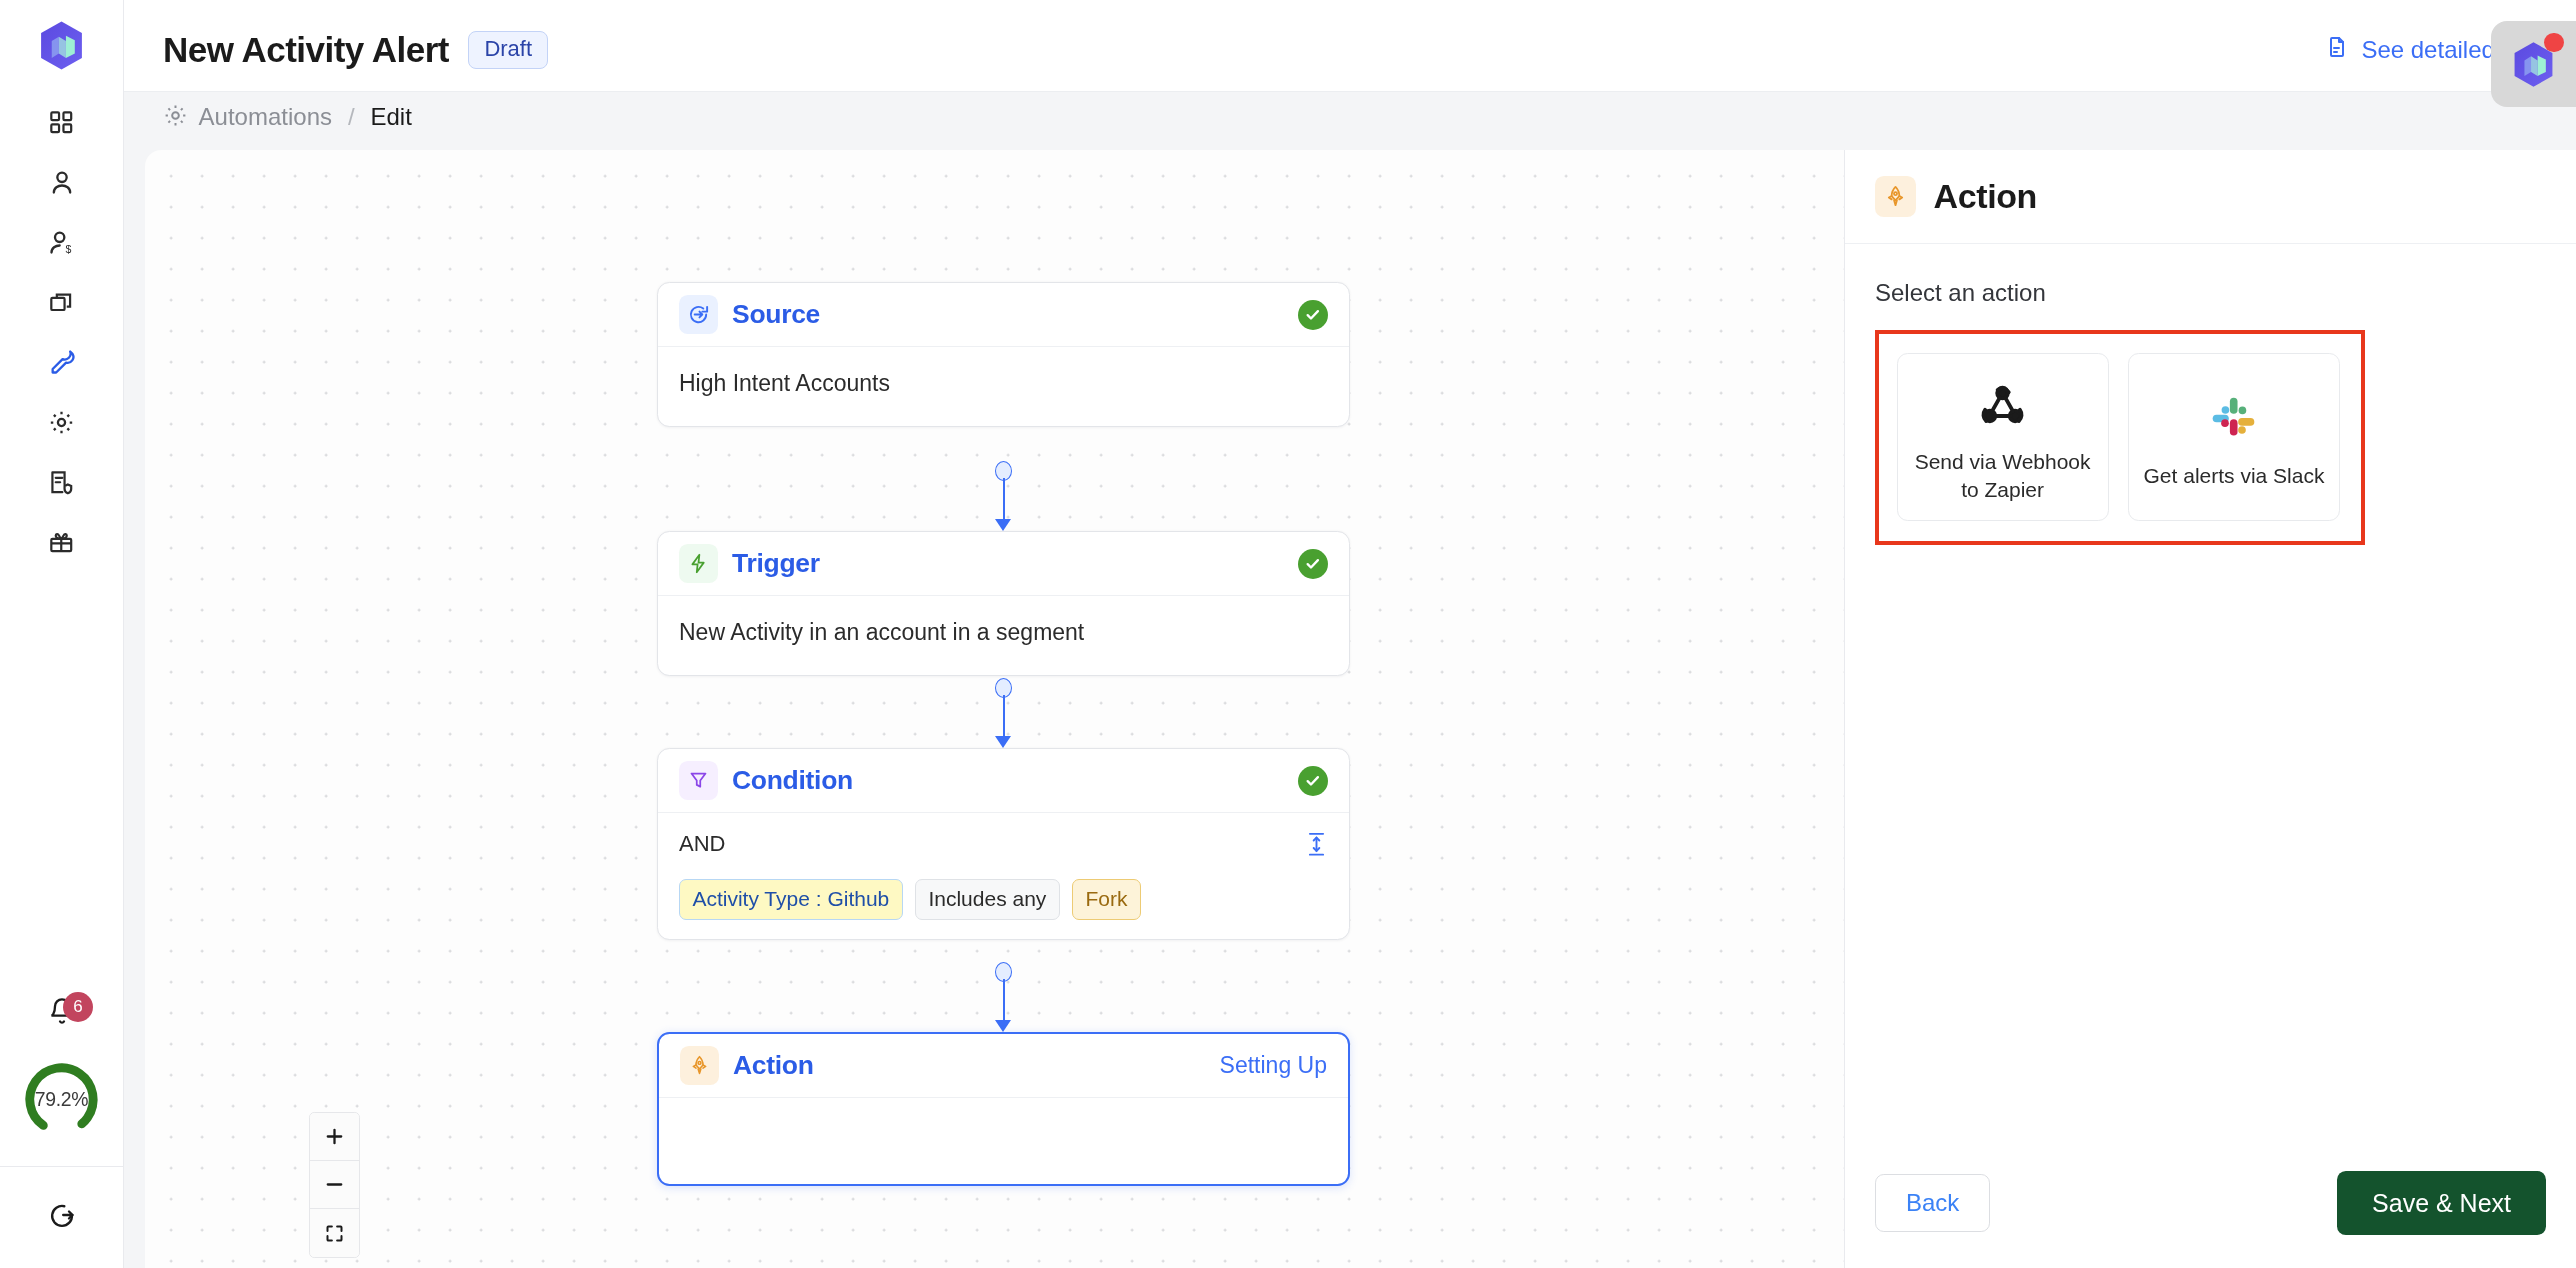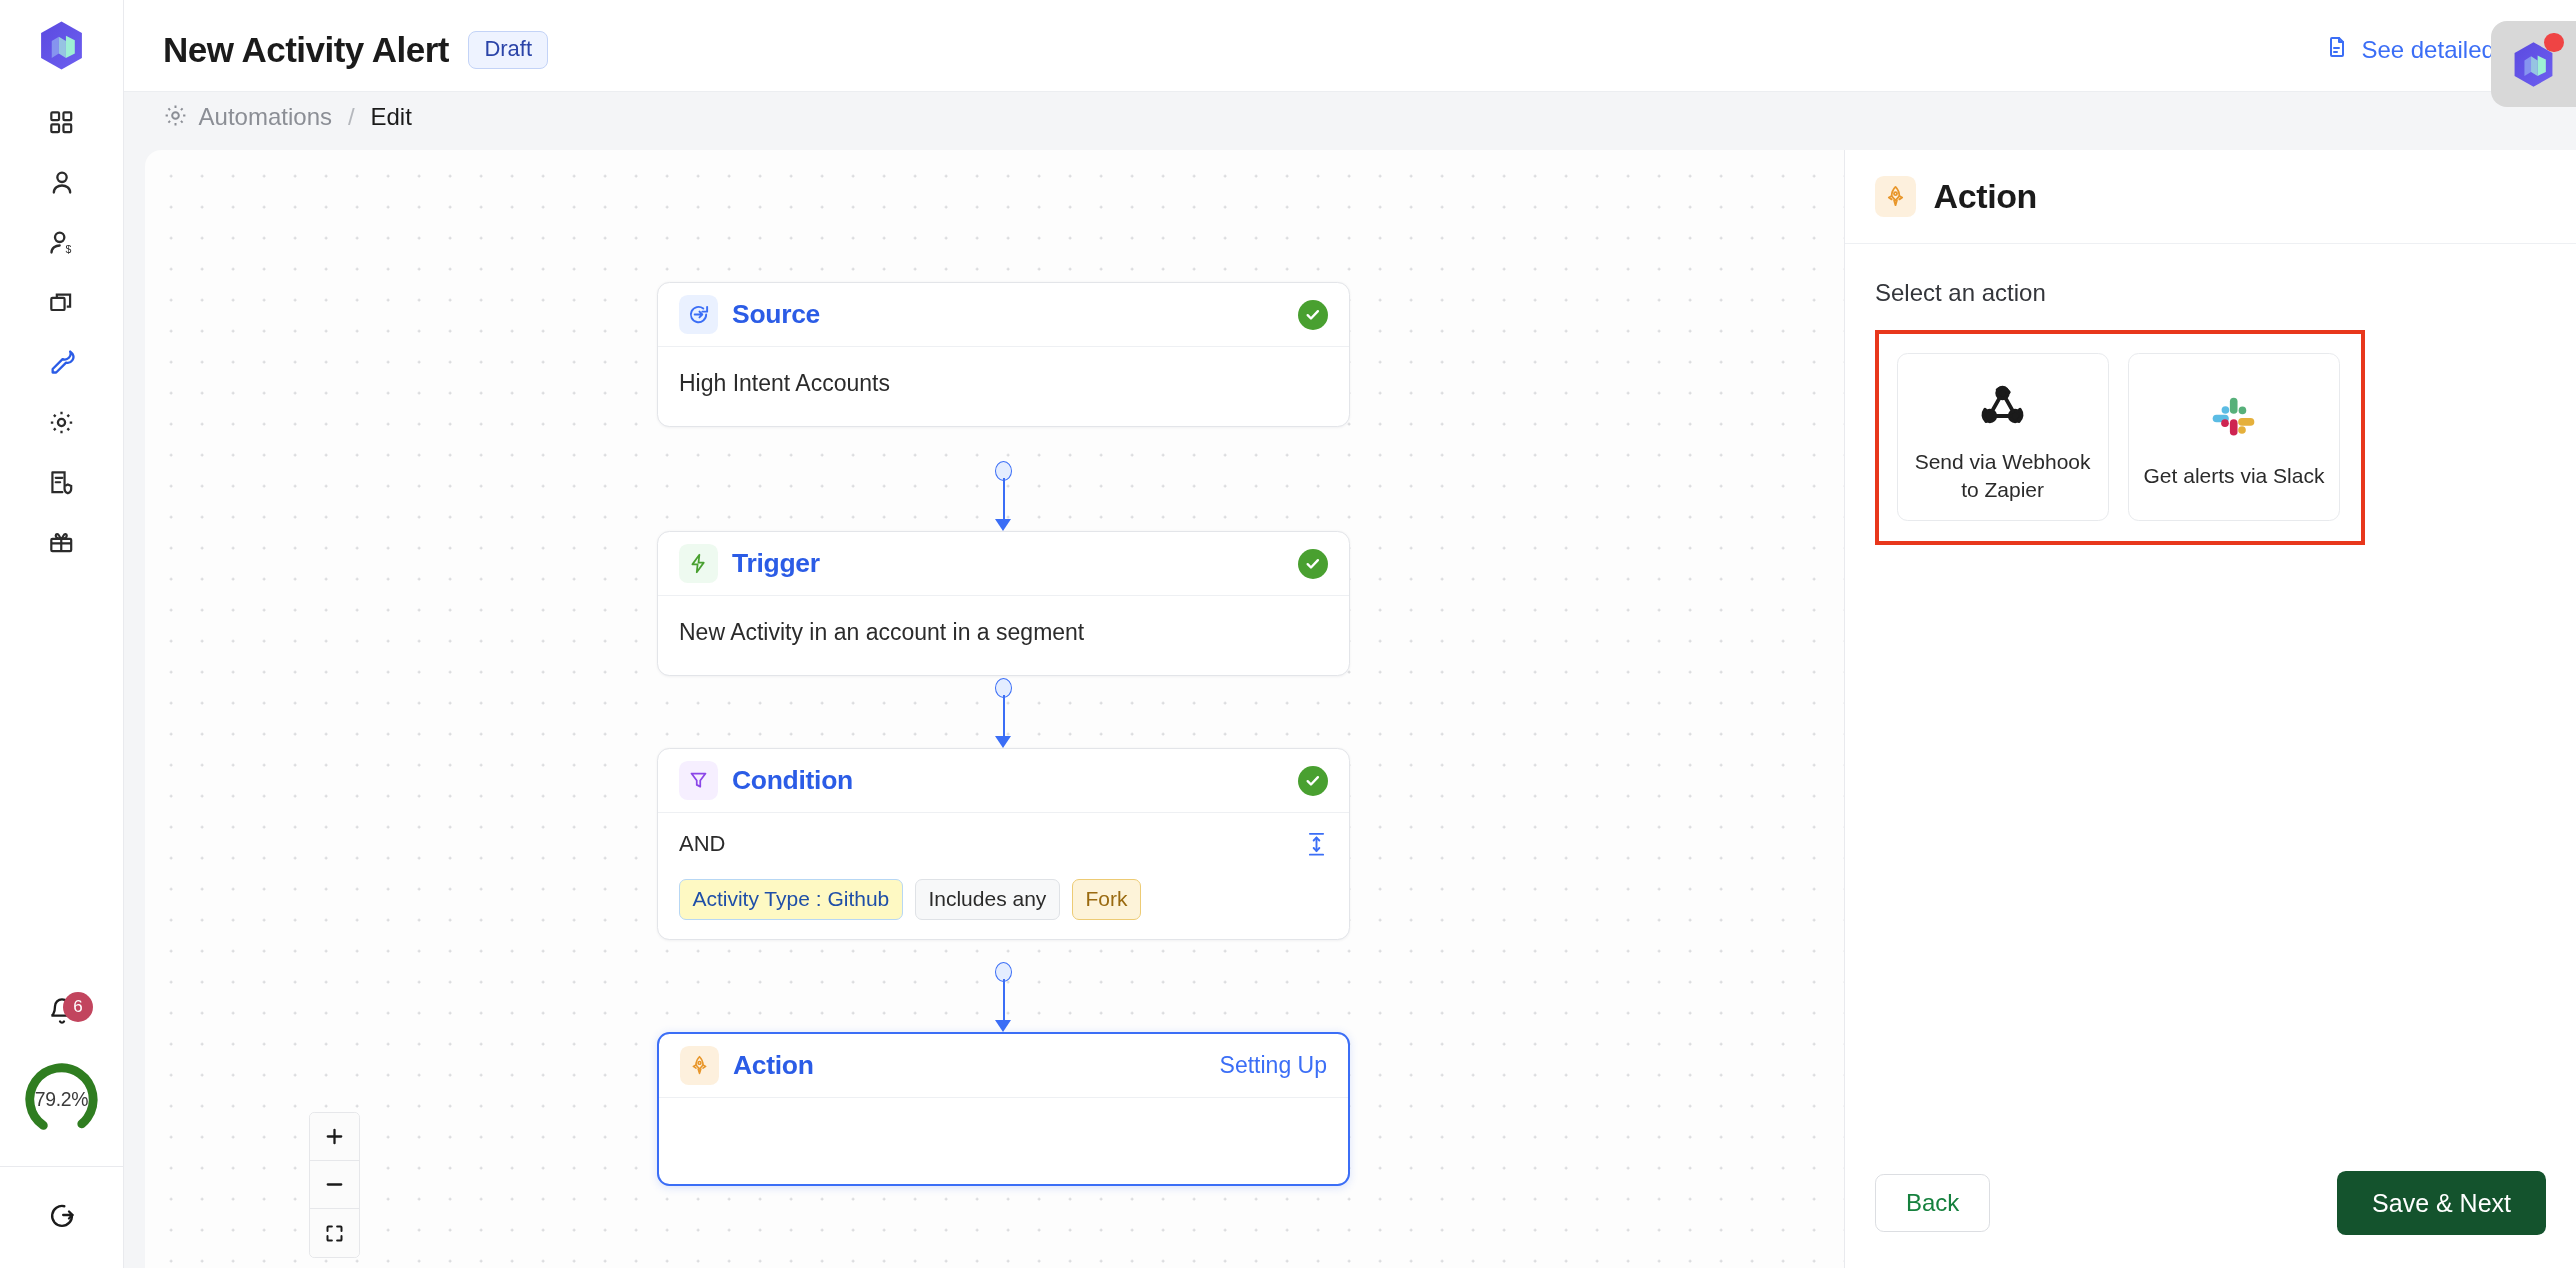--- a/index.html
+++ b/index.html
@@ -167,21 +167,21 @@
     cursor: pointer; background: #fff; padding: 0 12.4px;
   }
   .option-icon { height: 69px; display:flex; align-items:center; justify-content:center; margin-bottom: 8.8px; }
   .option-label { font-size: 21px; color: #2b2b2b; text-align: center; line-height: 1.34; }
   .panel-foot {
     height: 132px; display: flex; align-items: center; padding: 0 30px; gap: 17.6px;
     background: #ffffff;
   }
   .btn-back {
     border: 0.9px solid #dcdee2; background: #fff; border-radius: 8.8px;
-    font-size: 24px; color: #15803d; padding: 14px 30px; cursor: pointer;
+    font-size: 24px; color: #3b82f6; padding: 14px 30px; cursor: pointer;
     font-family: "Liberation Sans", sans-serif;
   }
   .btn-save {
     margin-left: auto; background: #14532d; color: #fff; border: none; border-radius: 8.8px;
     font-size: 25px; padding: 17.6px 35px; cursor: pointer;
     font-family: "Liberation Sans", sans-serif;
   }
 </style>
 </head>
 <body>

